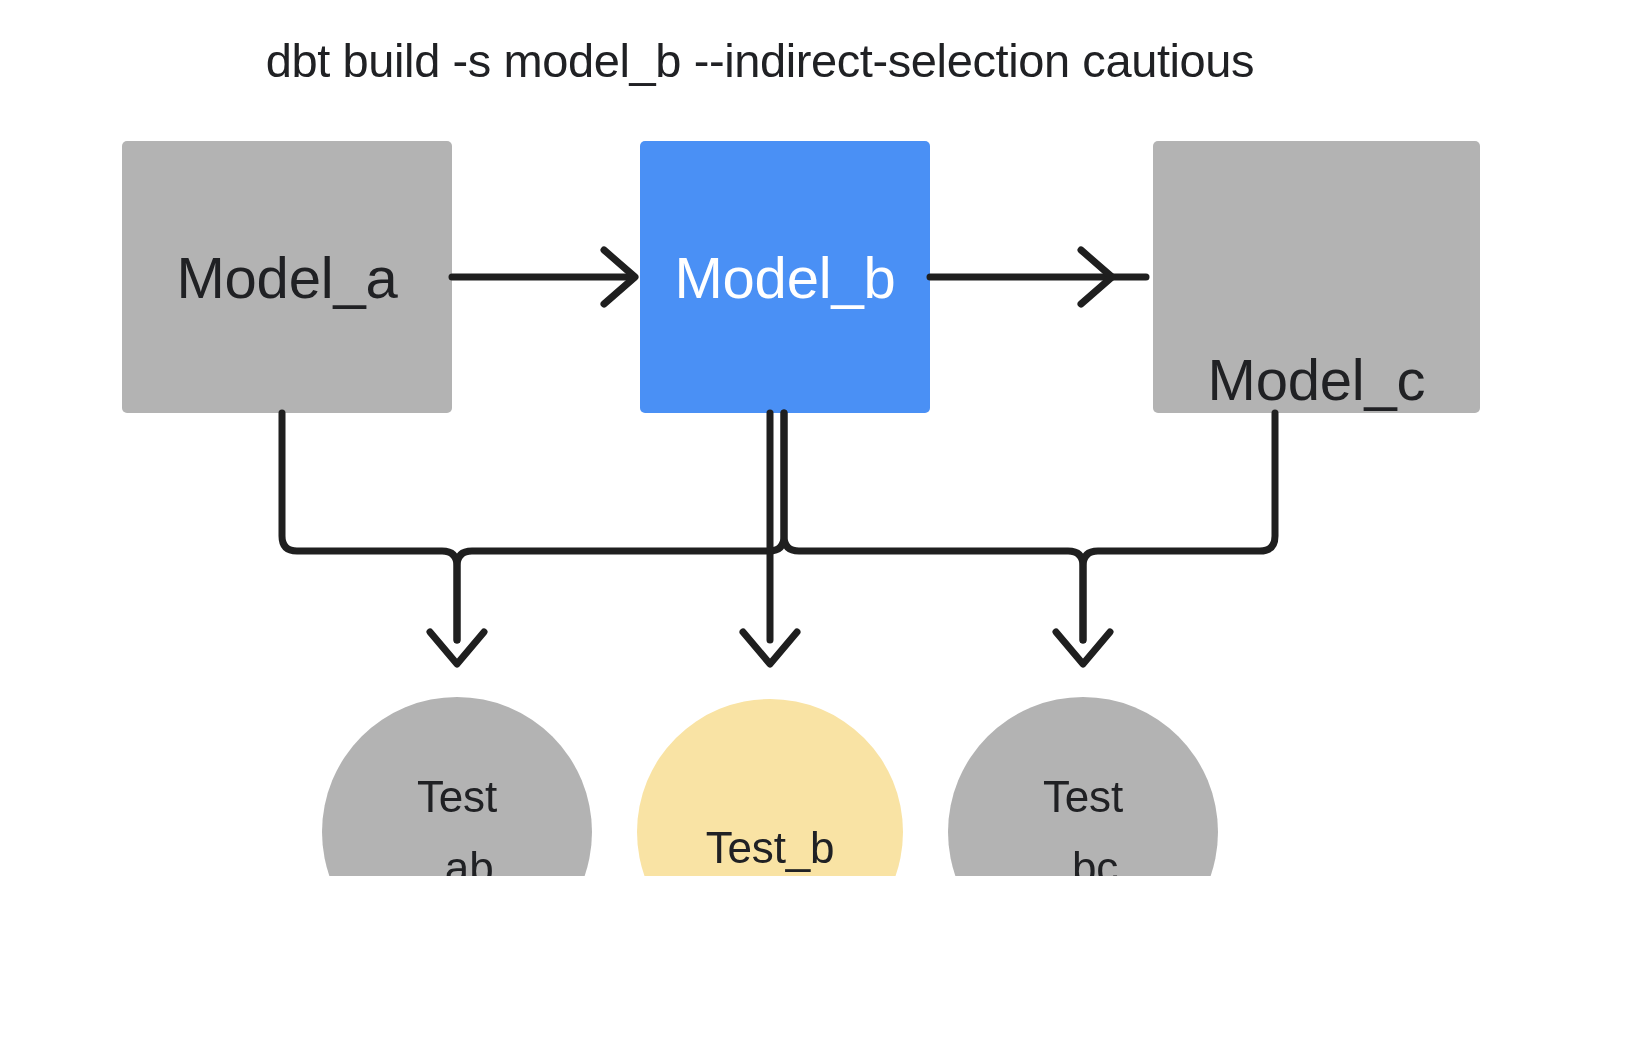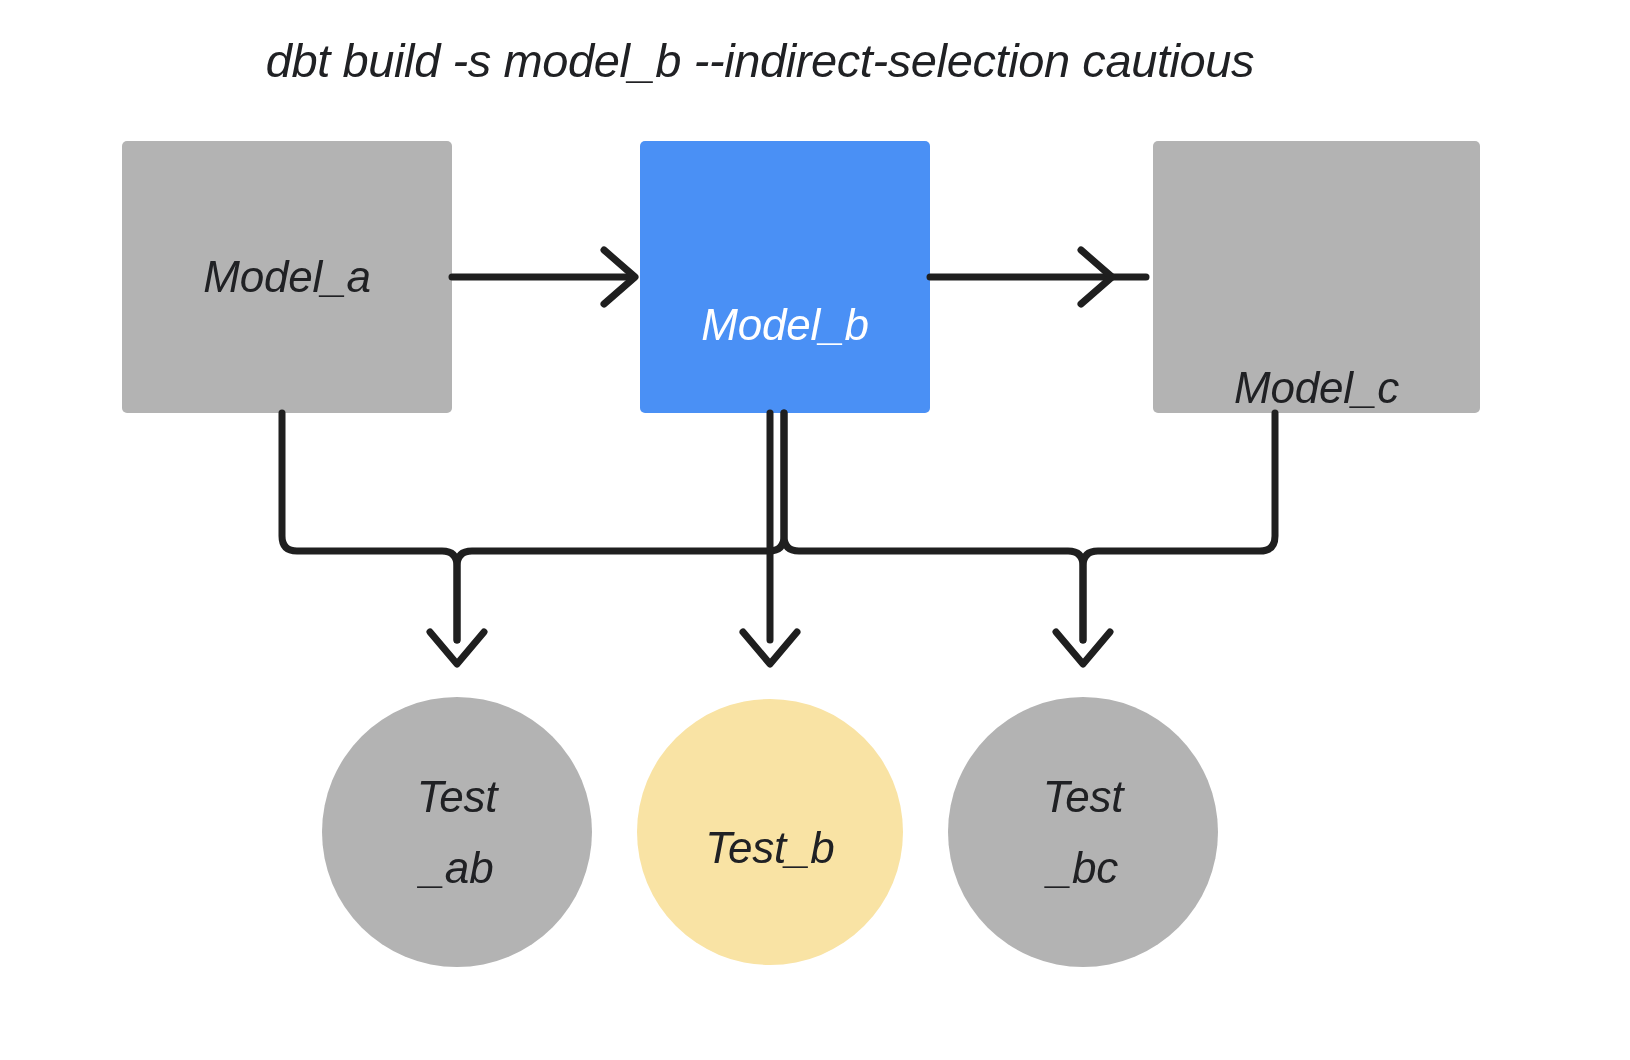--- a/index.html
+++ b/index.html
@@ -8,44 +8,43 @@
     padding: 0;
     background: #ffffff;
   }
   body {
     font-family: "Liberation Sans", sans-serif;
     -webkit-font-smoothing: antialiased;
   }
   #canvas {
     position: relative;
     width: 1630px;
-    height: 1060px;
+    height: 876px;
     background: #ffffff;
     overflow: hidden;
-    font-style: italic;
   }
   #diagram-svg {
     position: absolute;
     left: 0;
     top: 0;
     width: 1630px;
     height: 1060px;
   }
   .node-label {
     position: absolute;
     display: flex;
     flex-direction: column;
     align-items: center;
     justify-content: center;
     text-align: center;
     pointer-events: none;
     white-space: pre;
   }
   .box-label {
-    font-size: 44px;
+    font-size: 58px;
     color: #202124;
     letter-spacing: -0.2px;
   }
   .box-label.on-blue {
     color: #ffffff;
   }
   .circle-label {
     font-size: 44px;
     color: #202124;
     line-height: 1.62;
@@ -118,21 +117,21 @@
       <g>
         <path d="M 1275 413 L 1275 536 Q 1275 551 1260 551 L 1098 551 Q 1083 551 1083 566 L 1083 640"></path>
       </g>
     </g>
   </svg>
 
   <div class="node-label box-label" style="left:122px; top:141px; width:330px; height:272px;">
     <span>Model_a</span>
   </div>
 
-  <div class="node-label box-label on-blue" style="left:640px; top:141px; width:290px; height:272px;margin-top:48px;">
+  <div class="node-label box-label on-blue" style="left:640px; top:141px; width:290px; height:272px;">
     <span>Model_b</span>
   </div>
 
   <div class="node-label box-label" style="left:1153px; top:141px; width:327px; height:272px;justify-content:flex-end;">
     <span>Model_c</span>
   </div>
 
   <div class="node-label circle-label" style="left:322px; top:697px; width:270px; height:270px;">
     <span>Test</span>
     <span>_ab</span>

